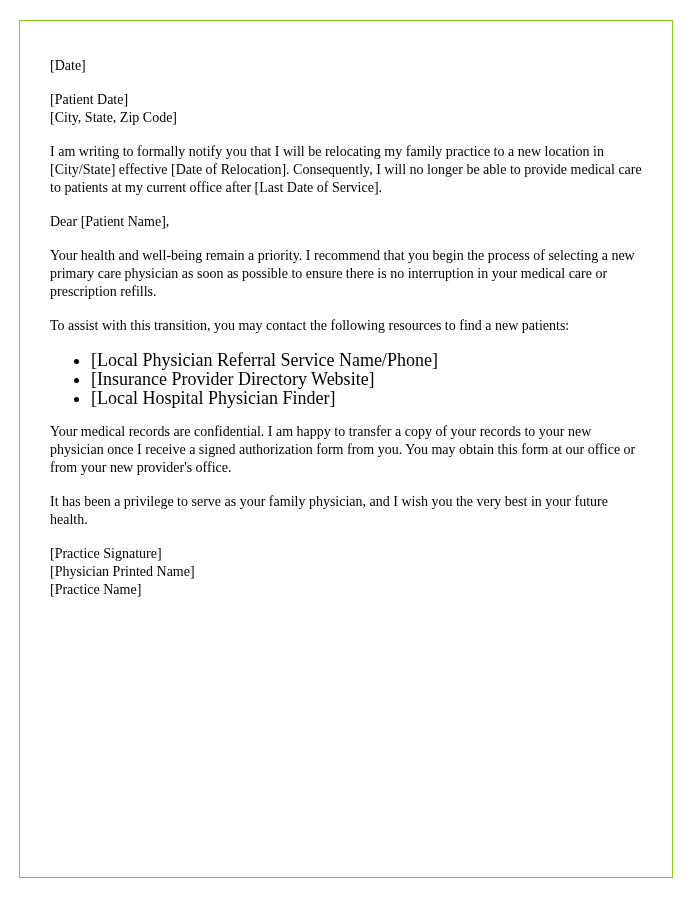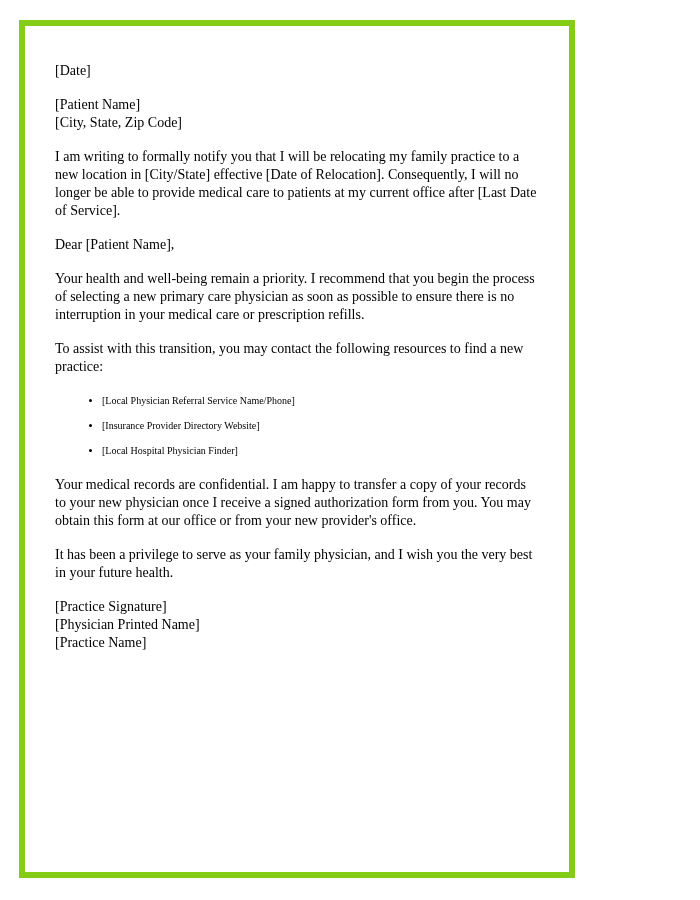--- a/index.html
+++ b/index.html
@@ -10,23 +10,23 @@
   body {
     width: 700px;
     height: 900px;
     font-family: "Liberation Serif", "DejaVu Serif", serif;
     color: #000000;
     -webkit-font-smoothing: antialiased;
   }
   .letter-page {
     box-sizing: border-box;
     margin: 20px 19px;
-    width: 556px;
+    width: 654px;
     height: 858px;
-    border: 6px solid #84cc16;
+    border: 1px solid #84cc16;
     padding: 36px 30px 30px 30px;
     background: #ffffff;
   }
   .line {
     font-size: 14px;
     line-height: 18px;
     margin: 0;
   }
   .block {
     margin: 0 0 16px 0;
@@ -35,44 +35,44 @@
     font-size: 14px;
     line-height: 18px;
     margin: 0 0 16px 0;
   }
   ul.resources {
     margin: 0 0 16px 0;
     padding: 0 0 0 40px;
     list-style-type: disc;
   }
   ul.resources li {
-    font-size: 10px;
+    font-size: 18px;
     line-height: 18px;
-    margin: 7px;
+    margin: 1px;
   }
 </style>
 </head>
 <body>
 
 <div class="letter-page">
 
   <p class="line block">[Date]</p>
 
   <div class="block">
-    <p class="line">[Patient Name]</p>
+    <p class="line">[Patient Date]</p>
     <p class="line">[City, State, Zip Code]</p>
   </div>
 
   <p class="para">I am writing to formally notify you that I will be relocating my family practice to a new location in [City/State] effective [Date of Relocation]. Consequently, I will no longer be able to provide medical care to patients at my current office after [Last Date of Service].</p>
 
   <p class="para">Dear [Patient Name],</p>
 
   <p class="para">Your health and well-being remain a priority. I recommend that you begin the process of selecting a new primary care physician as soon as possible to ensure there is no interruption in your medical care or prescription refills.</p>
 
-  <p class="para">To assist with this transition, you may contact the following resources to find a new practice:</p>
+  <p class="para">To assist with this transition, you may contact the following resources to find a new patients:</p>
 
   <ul class="resources">
     <li>[Local Physician Referral Service Name/Phone]</li>
     <li>[Insurance Provider Directory Website]</li>
     <li>[Local Hospital Physician Finder]</li>
   </ul>
 
   <p class="para">Your medical records are confidential. I am happy to transfer a copy of your records to your new physician once I receive a signed authorization form from you. You may obtain this form at our office or from your new provider's office.</p>
 
 

